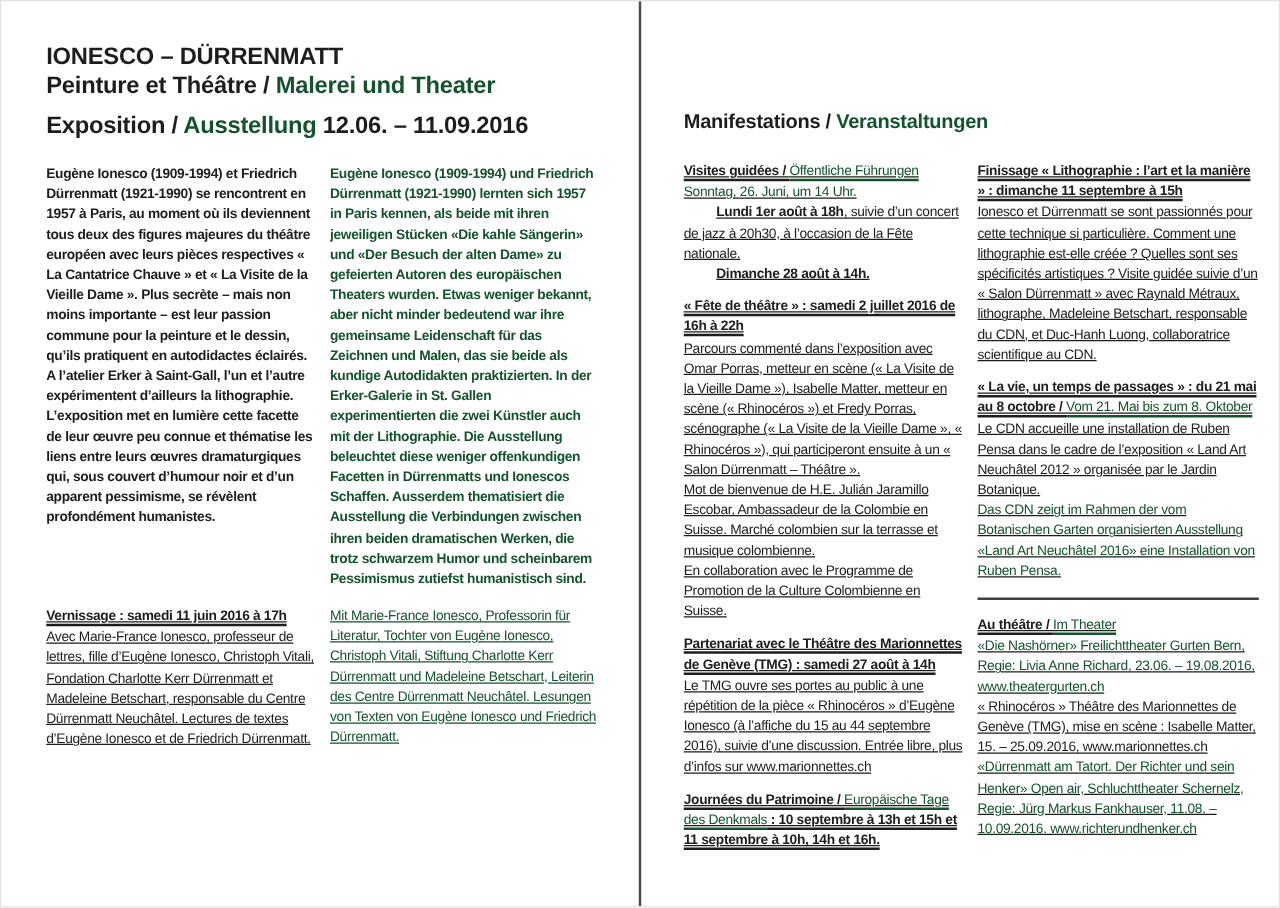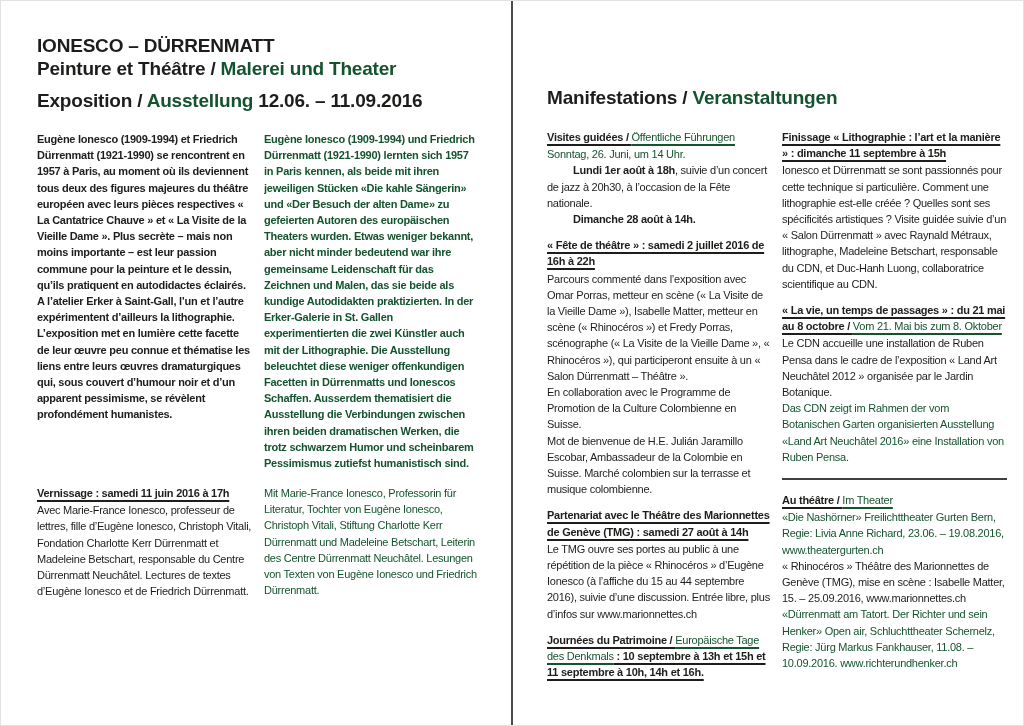--- a/index.html
+++ b/index.html
@@ -20,23 +20,23 @@
   .u{text-decoration:underline;text-decoration-thickness:1.5px;text-underline-offset:2.5px;}
 
   .cols{display:flex;margin-top:19px;}
   .page-left .cols{gap:12px;}
   .page-right .cols{gap:10px;margin-top:20px;}
   .col{width:215px;font-size:11px;line-height:16.2px;letter-spacing:-0.25px;}
   .page-right .col{width:225px;}
 
   .intro{height:354px;overflow:hidden;font-weight:bold;}
   p{margin:0;}
-  .sec{margin-bottom:10px;}
+  .sec{margin-bottom:10px;text-decoration:underline;}
   .sec-h{font-weight:bold;margin-bottom:1px;}
-  .hdr{font-size:19px;line-height:23px;font-weight:bold;letter-spacing:-0.2px;margin-top:52px;white-space:nowrap;}
+  .hdr{font-size:16px;line-height:23px;font-weight:bold;letter-spacing:-0.2px;margin-top:52px;white-space:nowrap;}
   .hrule{border:none;border-top:2px solid #3f3f3f;margin:13px 0 12px 0;}
 </style>
 </head>
 <body>
 
 <div class="sheet">
 
   <div class="page page-left">
     <div class="ttl">IONESCO – DÜRRENMATT</div>
     <div class="ttl"><span>Peinture et Théâtre</span><span> / </span><span class="gray">Malerei und Theater</span></div>
@@ -71,22 +71,22 @@
         <div class="sec">
           <div class="sec-h"><span class="u">Visites guidées / </span><span class="u gray" style="font-weight:normal">Öffentliche Führungen</span></div>
           <p class="gray">Sonntag, 26. Juni, um 14 Uhr.</p>
           <p><span class="b">Lundi 1er août à 18h</span><span>, suivie d’un concert de jazz à 20h30, à l’occasion de la Fête nationale.</span></p>
           <p class="b">Dimanche 28 août à 14h.</p>
         </div>
 
         <div class="sec">
           <div class="sec-h u">« Fête de théâtre » : samedi 2 juillet 2016 de 16h à 22h</div>
           <p>Parcours commenté dans l’exposition avec Omar Porras, metteur en scène (« La Visite de la Vieille Dame »), Isabelle Matter, metteur en scène (« Rhinocéros ») et Fredy Porras, scénographe (« La Visite de la Vieille Dame », « Rhinocéros »), qui participeront ensuite à un « Salon Dürrenmatt – Théâtre ».</p>
+          <p>Mot de bienvenue de H.E. Julián Jaramillo Escobar, Ambassadeur de la Colombie en Suisse. Marché colombien sur la terrasse et musique colombienne.</p>
           <p>En collaboration avec le Programme de Promotion de la Culture Colombienne en Suisse.</p>
-          <p>Mot de bienvenue de H.E. Julián Jaramillo Escobar, Ambassadeur de la Colombie en Suisse. Marché colombien sur la terrasse et musique colombienne.</p>
         </div>
 
         <div class="sec">
           <div class="sec-h u">Partenariat avec le Théâtre des Marionnettes de Genève (TMG) : samedi 27 août à 14h</div>
           <p>Le TMG ouvre ses portes au public à une répétition de la pièce « Rhinocéros » d’Eugène Ionesco (à l’affiche du 15 au 44 septembre 2016), suivie d’une discussion. Entrée libre, plus d’infos sur www.marionnettes.ch</p>
         </div>
 
         <div class="sec">
           <div class="sec-h"><span class="u">Journées du Patrimoine / </span><span class="u gray" style="font-weight:normal">Europäische Tage des Denkmals</span><span class="u"> : 10 septembre à 13h et 15h et 11 septembre à 10h, 14h et 16h.</span></div>
 

